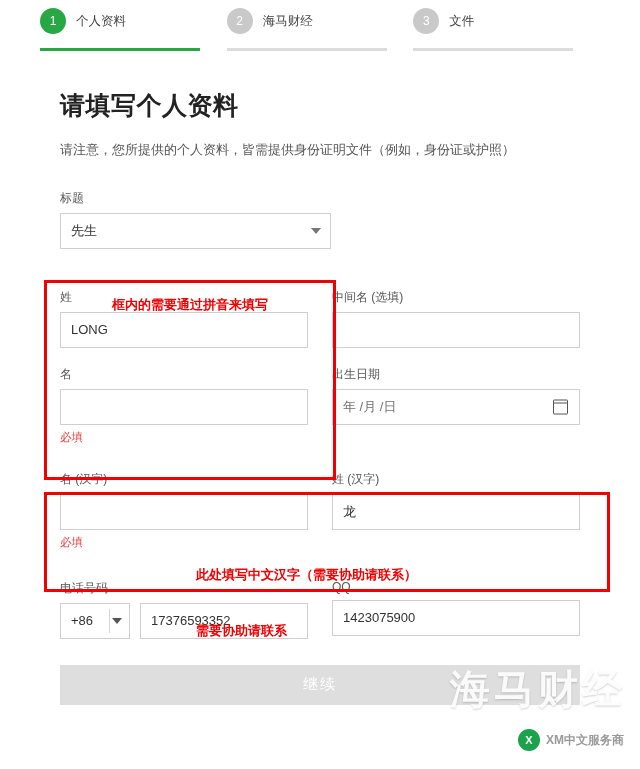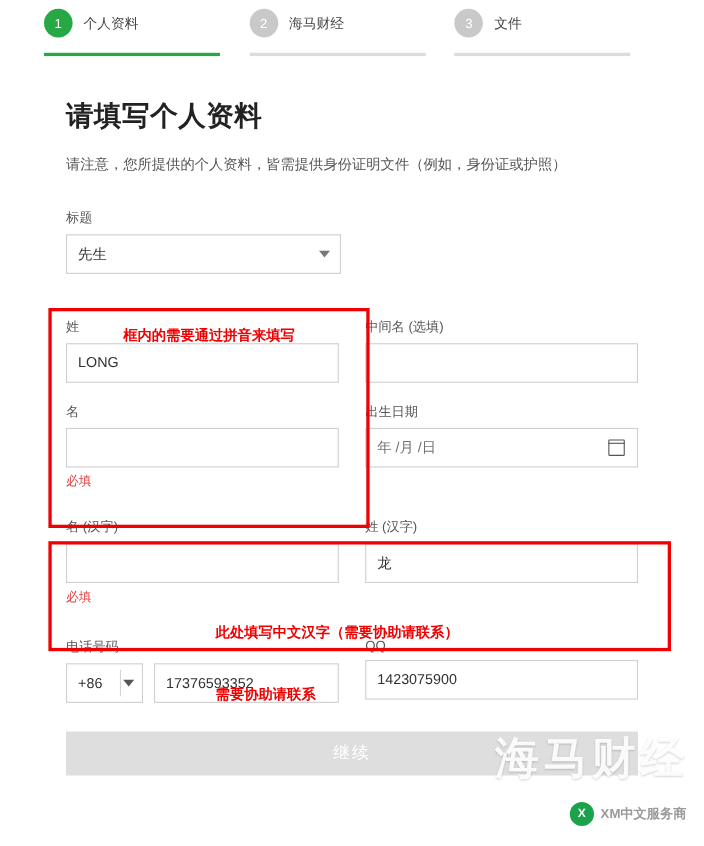--- a/index.html
+++ b/index.html
@@ -60,21 +60,21 @@
     font-size:12px;
     color:#555;
     margin-bottom:6px;
     display:block;
   }
   .err-msg{
     color:#e04141;
     font-size:11.5px;
     margin-top:5px;
   }
-  .select-wrap{position:relative;width:250px;}
+  .select-wrap{position:relative;width:271px;}
   .select-wrap .caret{
     position:absolute;right:10px;top:50%;
     transform:translateY(-50%);
     width:0;height:0;
     border-left:5px solid transparent;
     border-right:5px solid transparent;
     border-top:6px solid #777;
     pointer-events:none;
   }
   .row{

